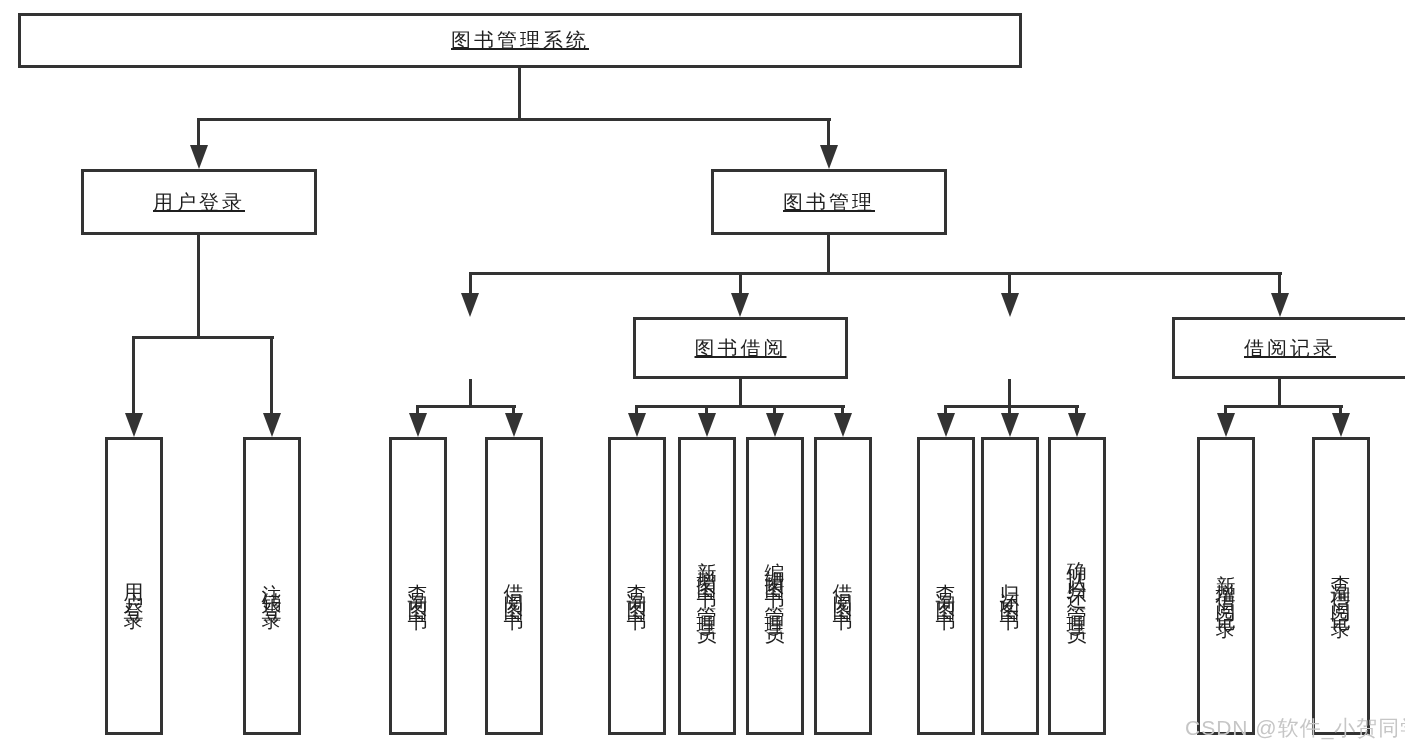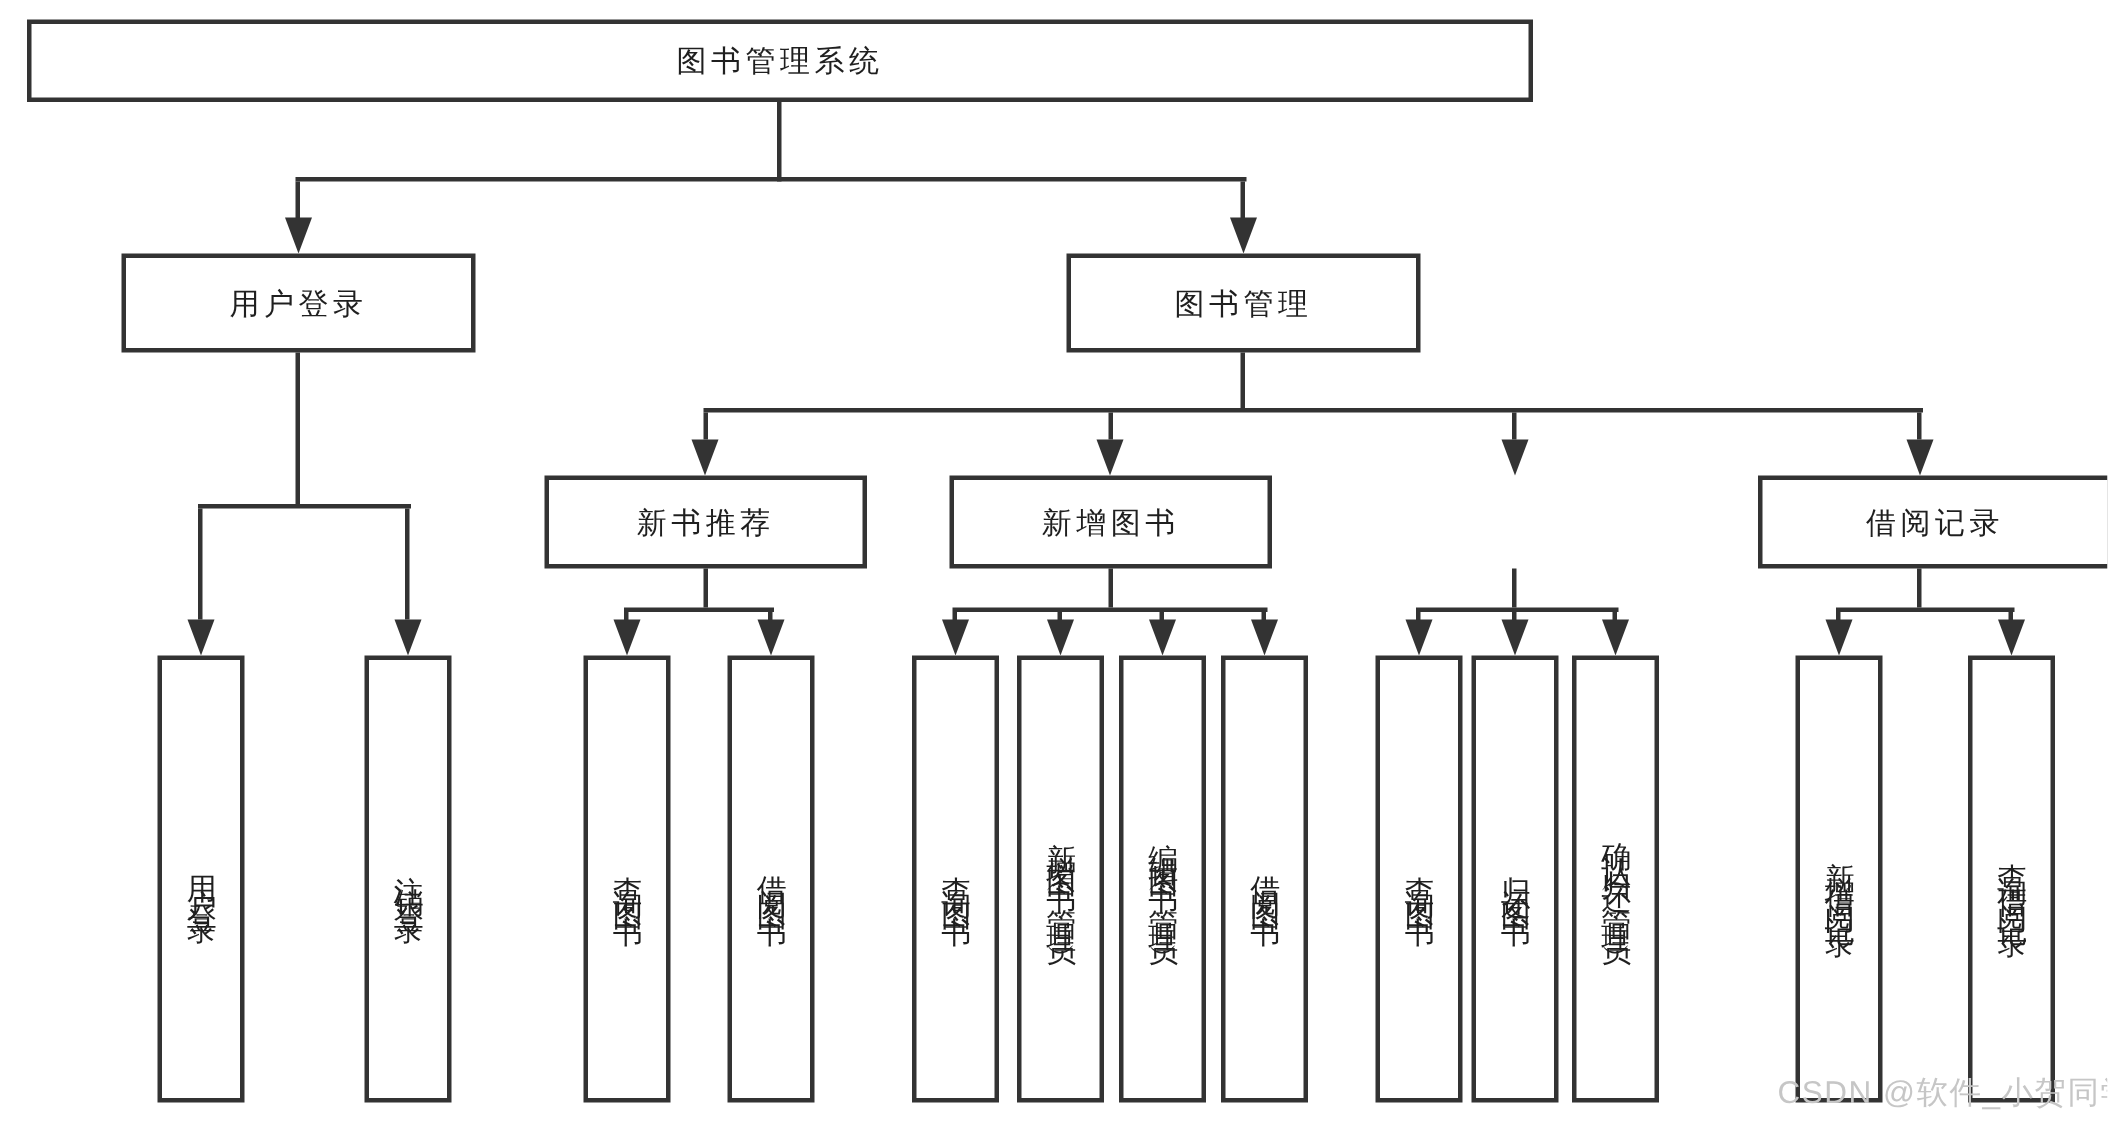--- a/index.html
+++ b/index.html
@@ -27,20 +27,21 @@
     display: flex;
     align-items: center;
     justify-content: center;
     color: var(--text);
   }
   .hlabel {
     font-size: 20px;
     letter-spacing: 3px;
     white-space: nowrap;
     color: var(--text);
+    text-decoration: underline;
   }
   .vbox { width: 58px; height: 298px; }
   .vlabel {
     writing-mode: vertical-rl;
     text-orientation: mixed;
     font-size: 20px;
     letter-spacing: 9px;
     line-height: 1;
     color: var(--text);
     white-space: nowrap;
@@ -127,25 +128,22 @@
   <div class="hline" style="left:469px;  top:272px; width:813px;"></div>
   <div class="vline" style="left:469px;  top:275px; height:18px;"></div>
   <div class="vline" style="left:739px;  top:275px; height:18px;"></div>
   <div class="vline" style="left:1008px; top:275px; height:18px;"></div>
   <div class="vline" style="left:1278px; top:275px; height:18px;"></div>
   <div class="arrow" style="left:461px;  top:293px;"></div>
   <div class="arrow" style="left:731px;  top:293px;"></div>
   <div class="arrow" style="left:1001px; top:293px;"></div>
   <div class="arrow" style="left:1271px; top:293px;"></div>
 
-  <div class="box" id="n-nbr">
-    <span class="hlabel">新书推荐</span>
-  </div>
   <div class="box" id="n-bb">
-    <span class="hlabel">新增图书</span>
+    <span class="hlabel">图书借阅</span>
   </div>
   <div class="box" id="n-br">
     <span class="hlabel">借阅记录</span>
   </div>
 
   <div class="vline" style="left:469px; top:379px; height:26px;"></div>
   <div class="hline" style="left:416px; top:405px; width:100px;"></div>
   <div class="vline" style="left:416px; top:408px; height:6px;"></div>
   <div class="vline" style="left:512px; top:408px; height:6px;"></div>
   <div class="arrow" style="left:409px; top:413px;"></div>

